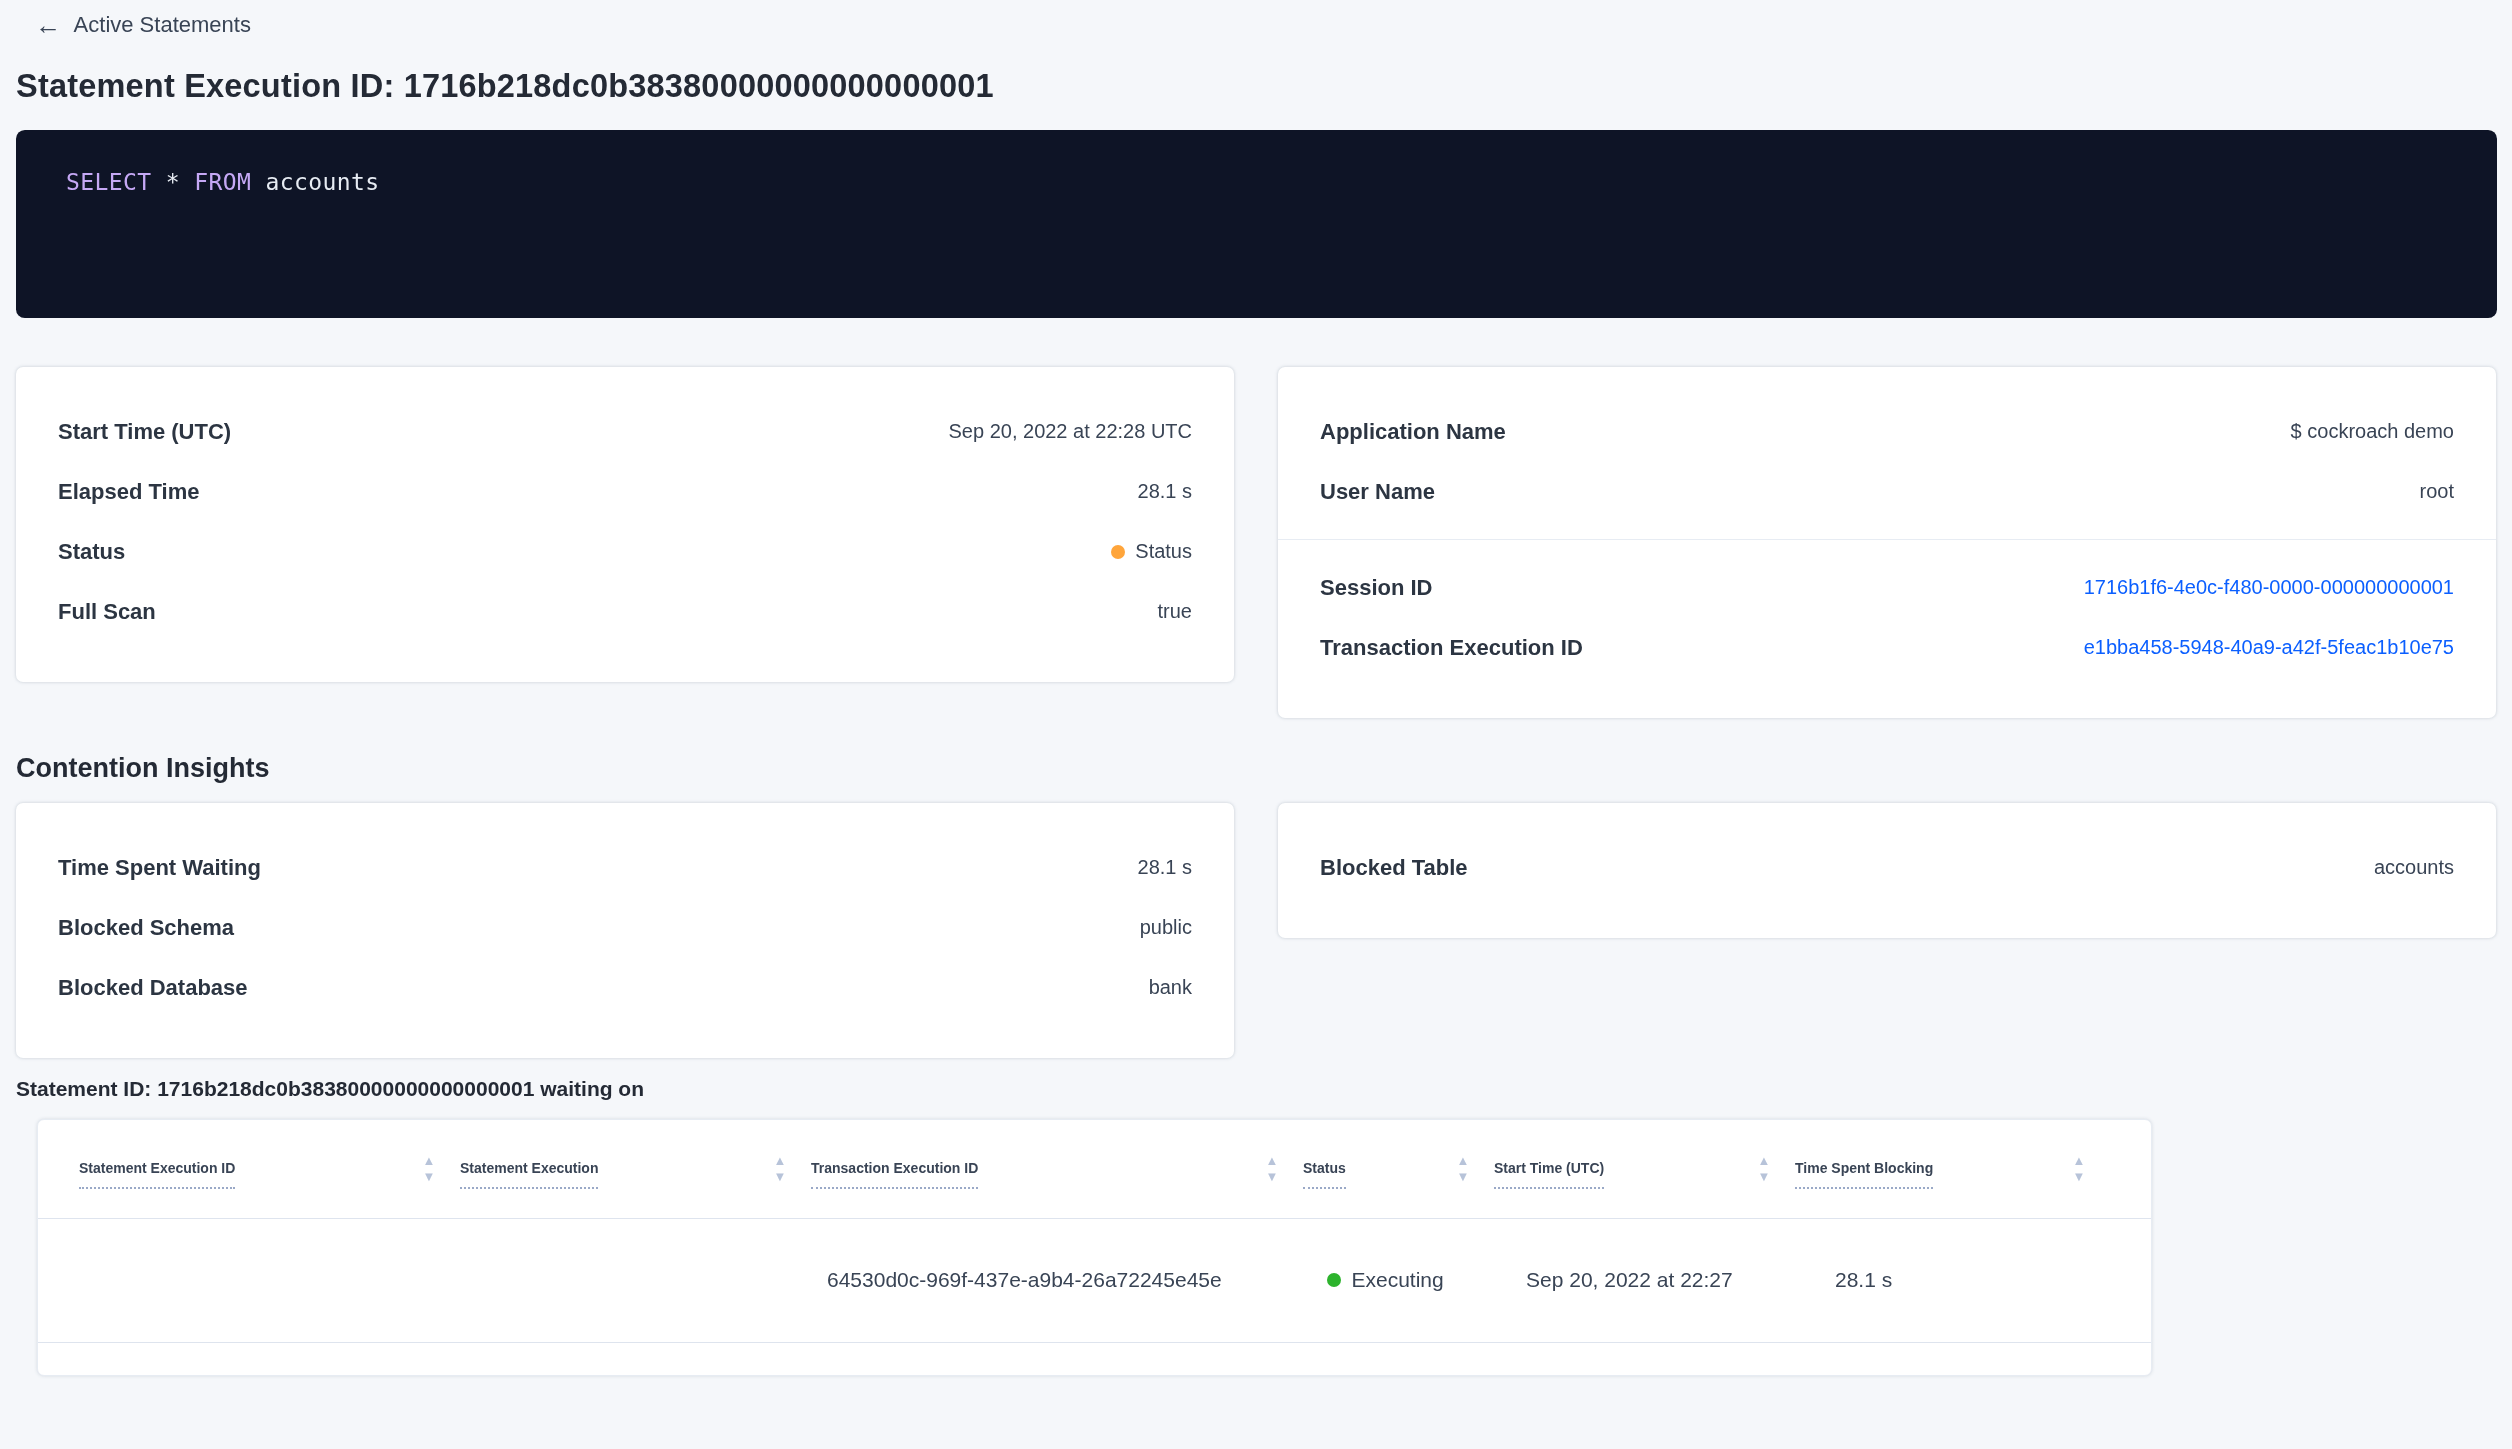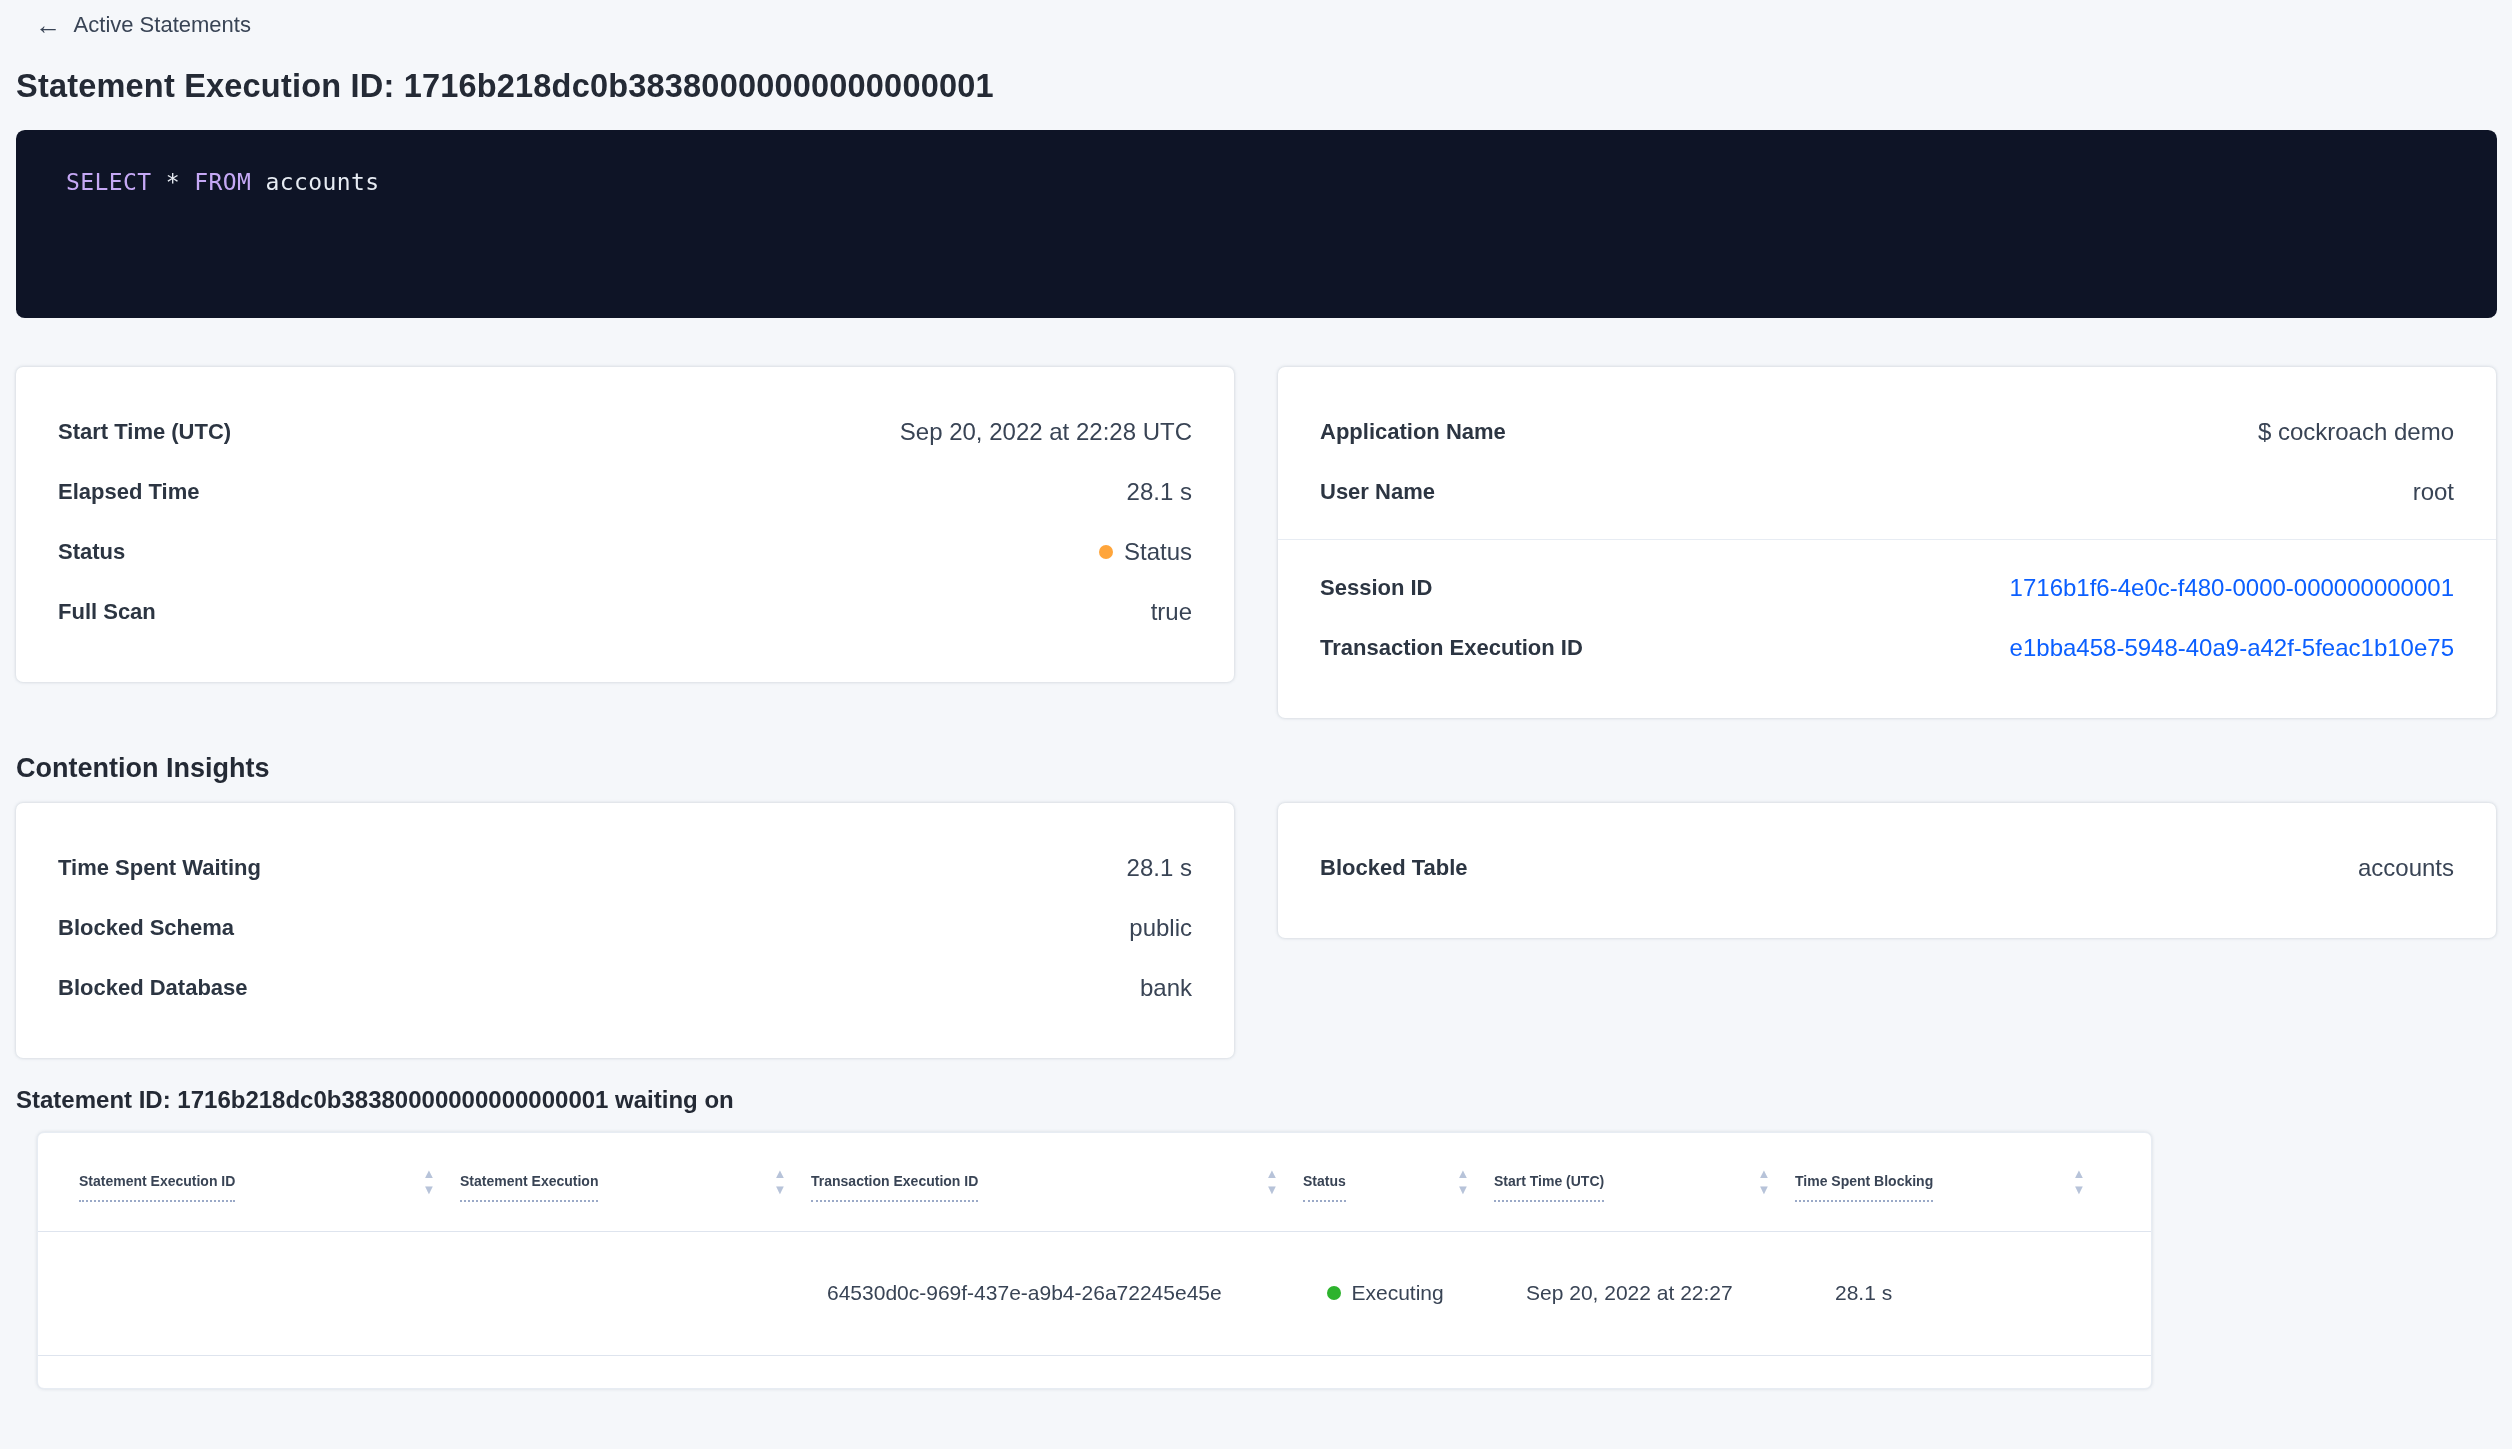--- a/index.html
+++ b/index.html
@@ -32,31 +32,31 @@
 
   
   .cards-row { display:flex; gap:44px; align-items:flex-start; margin-top:49px; }
   .card {
     background:#ffffff; border-radius:7px; flex:1;
     padding:35px 42px 40px 42px;
     box-shadow:0 0 3.5px rgba(67,90,111,0.28);
   }
   .detail-row { height:60px; display:flex; justify-content:space-between; align-items:center; }
   .detail-label { font-size:22px; font-weight:700; color:#2c3542; }
-  .detail-value { font-size:24px; color:#394455; display:flex; align-items:center; }
+  .detail-value { font-size:20px; color:#394455; display:flex; align-items:center; }
   .detail-value.link { color:#0b5fff; cursor:pointer; }
   .card-divider { height:0.9px; background:#e7ecf3; margin:17.6px -42px; }
 
   .dot { width:14px; height:14px; border-radius:50%; display:inline-block; margin-right:10.5px; }
   .dot-waiting { background:#ffa53b; }
   .dot-executing { background:#2db32d; }
 
   
   .section-heading { margin-top:35px; font-size:27px; font-weight:700; color:#242a35; }
-  .waiting-heading { margin-top:28px; font-size:24px; font-weight:700; color:#242a35; }
+  .waiting-heading { margin-top:19px; font-size:21px; font-weight:700; color:#242a35; }
   .cards-row.contention { margin-top:19.3px; }
 
   
   .table-card {
     margin:17.6px 0 0 21px; width:2115px;
     background:#ffffff; border-radius:7px; border:0.9px solid #e7ecf3;
     box-shadow:0 0 3.5px rgba(67,90,111,0.18);
   }
   .thead, .trow {
     display:grid;

